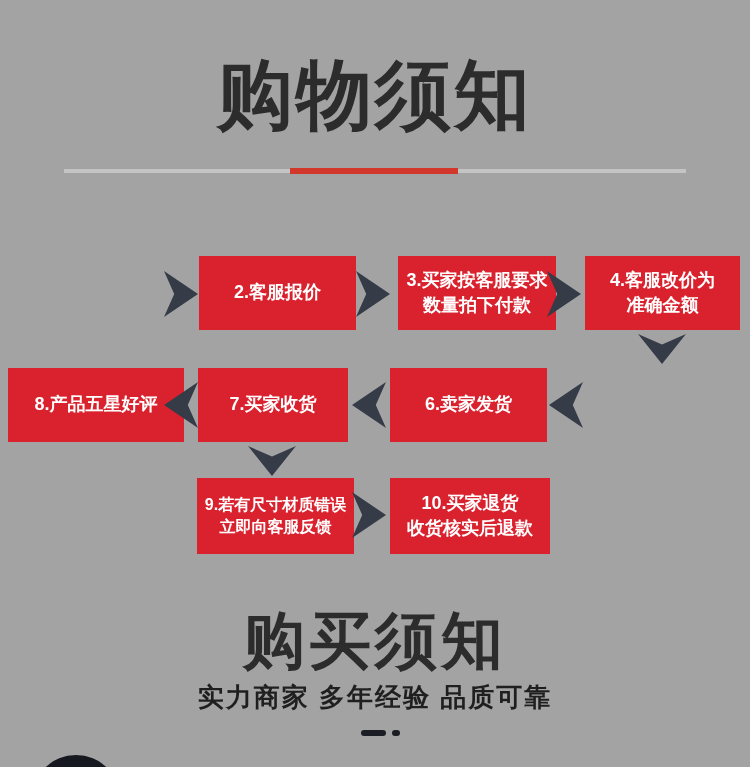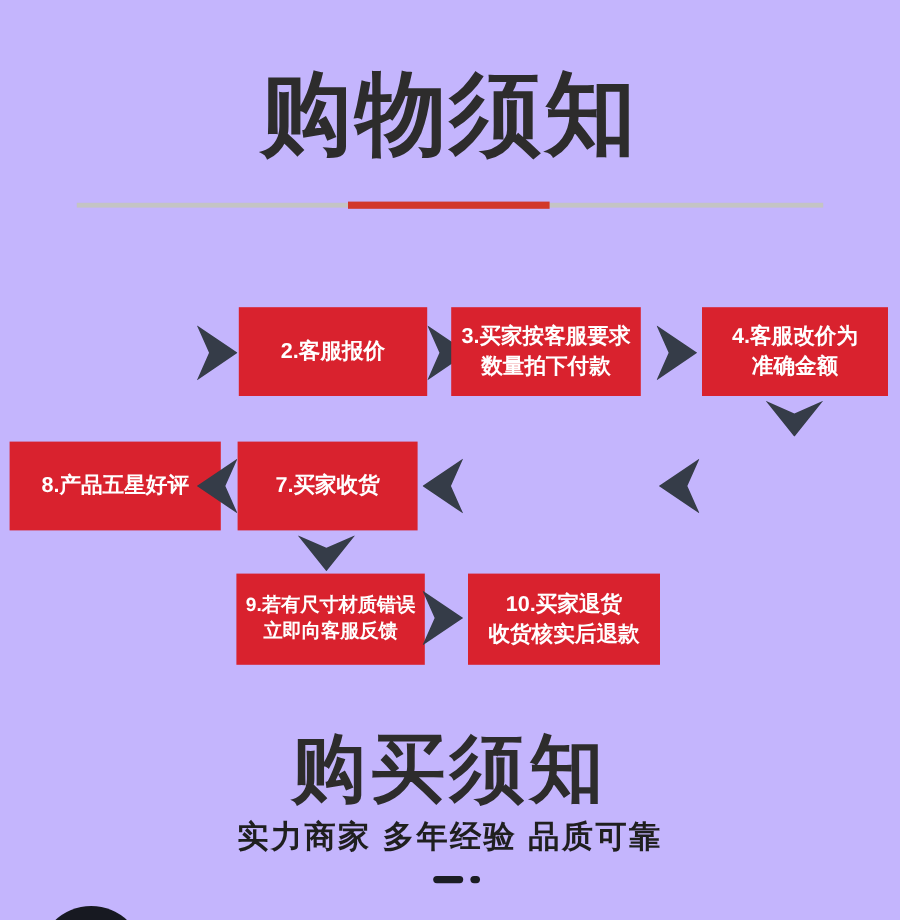--- a/index.html
+++ b/index.html
@@ -1,17 +1,17 @@
 <!DOCTYPE html>
 <html><head>
 <meta charset="utf-8">
 <style>
   html,body{margin:0;padding:0;background:#ffffff;}
   .page{
-    position:relative;width:750px;height:767px;background:#c4b5fd;
+    position:relative;width:750px;height:767px;background:#a3a3a3;
     overflow:hidden;font-family:"Liberation Sans", sans-serif;
   }
   
   .main-title{
     position:absolute;top:46px;left:0;width:750px;height:100px;
     display:flex;align-items:center;justify-content:center;
     font-size:76px;font-weight:900;color:#2d2c2c;letter-spacing:3px;
   }
   .divider{position:absolute;top:169px;left:64px;width:622px;height:4px;background:#c4c4c4;}
   .divider-accent{position:absolute;top:168px;left:290px;width:168px;height:6px;background:#d2372b;}
@@ -19,21 +19,21 @@
   .box{
     position:absolute;background:#d9222e;color:#ffffff;
     display:flex;align-items:center;justify-content:center;text-align:center;
     font-weight:bold;font-size:18px;line-height:1.4;white-space:pre-line;
   }
   .row1{top:256px;height:74px;}
   .row2{top:368px;height:74px;}
   .row3{top:478px;height:76px;}
   .b1{left:10px;width:158px;}
   .b2{left:199px;width:157px;}
-  .b3{left:376px;width:158px;}
+  .b3{left:398px;width:158px;}
   .b4{left:585px;width:155px;}
   .b8{left:8px;width:176px;}
   .b7{left:198px;width:150px;}
   .b6{left:390px;width:157px;}
   .b5{left:583px;width:157px;}
   .b9{left:197px;width:157px;font-size:16px;}
   .b10{left:390px;width:160px;}
   .arrow{position:absolute;background:#353c48;}
   .arrow-right{width:34px;height:46px;clip-path:polygon(0 0,100% 50%,0 100%,30% 50%);}
   .arrow-left{width:34px;height:46px;clip-path:polygon(100% 0,0 50%,100% 100%,70% 50%);}
@@ -79,20 +79,21 @@
   <div class="arrow arrow-right ar3"></div>
   <div class="box row1 b4">4.客服改价为
 准确金额</div>
 
   <div class="arrow arrow-down ad1"></div>
 
   <div class="box row2 b8">8.产品五星好评</div>
   <div class="arrow arrow-left al1"></div>
   <div class="box row2 b7">7.买家收货</div>
   <div class="arrow arrow-left al2"></div>
+  <div class="box row2 b6">6.卖家发货</div>
   <div class="arrow arrow-left al3"></div>
 
   <div class="arrow arrow-down ad2"></div>
 
   <div class="box row3 b9">9.若有尺寸材质错误
 立即向客服反馈</div>
   <div class="arrow arrow-right ar4"></div>
   <div class="box row3 b10">10.买家退货
 收货核实后退款</div>
 

